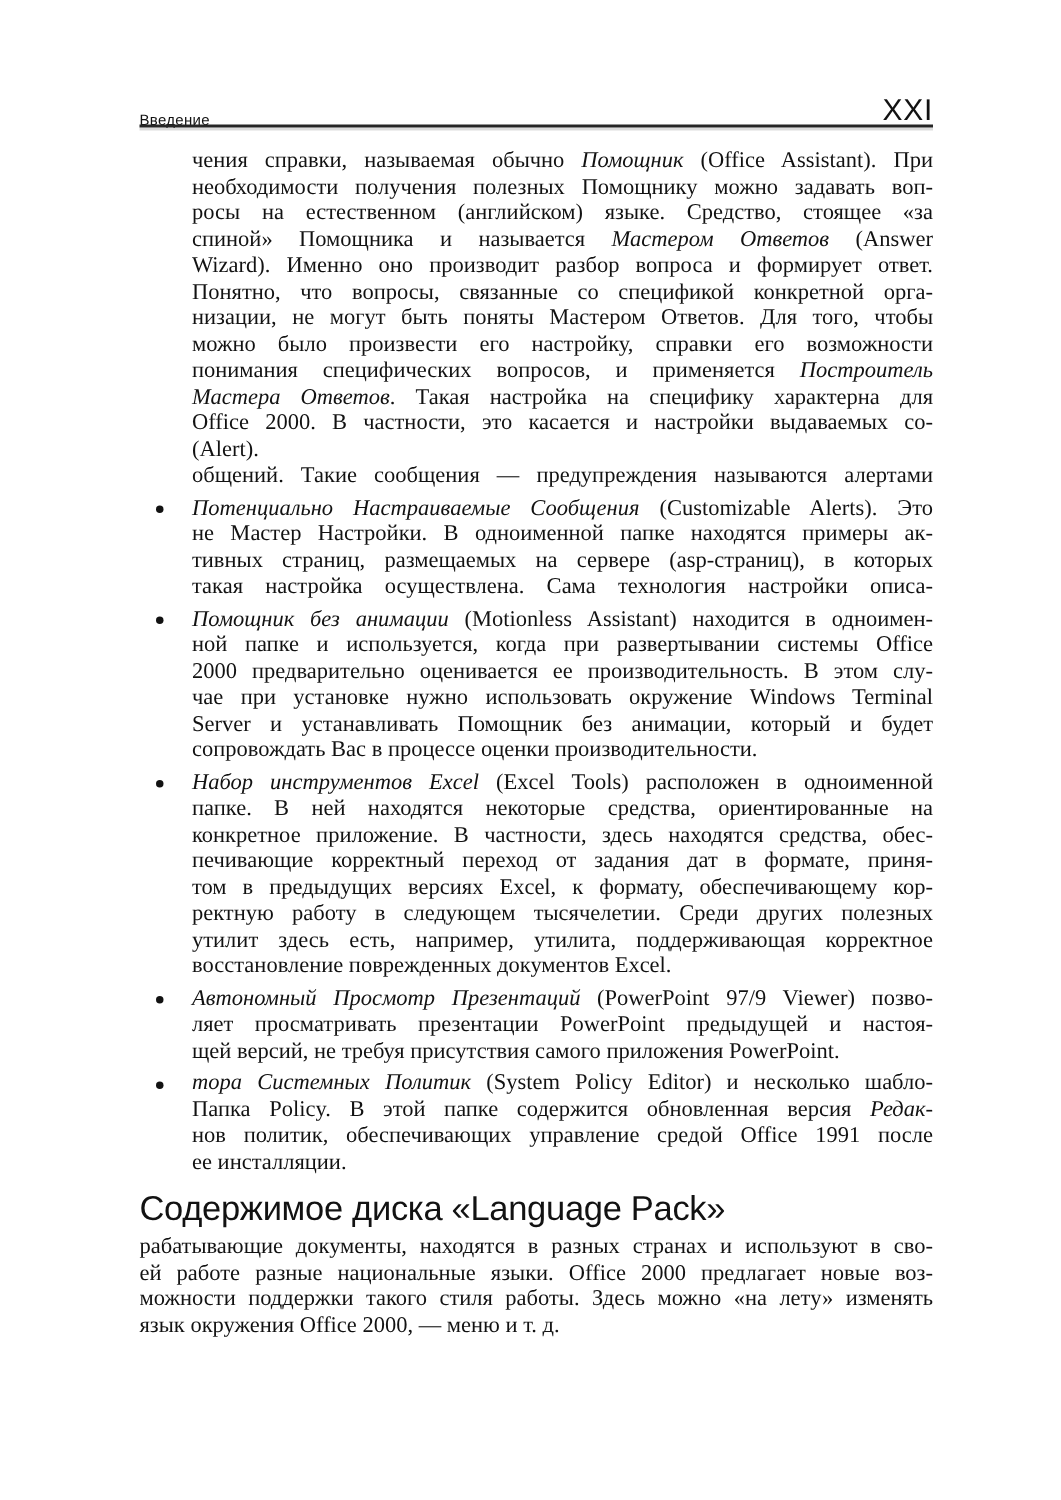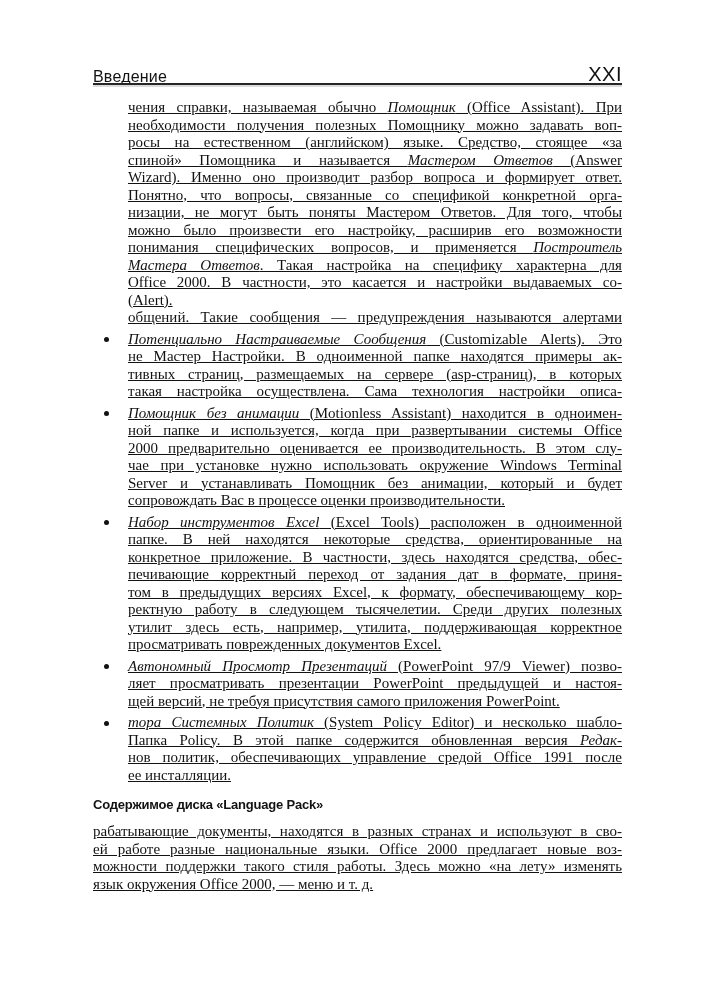--- a/index.html
+++ b/index.html
@@ -9,45 +9,45 @@
     position: relative;
     font-family: "Liberation Serif", serif;
     color: #121212;
     overflow: hidden;
   }
   .running-header {
     position: absolute; top: 63px; left: 93px; width: 529px;
     display: flex; justify-content: space-between; align-items: flex-end;
     font-family: "Liberation Sans", sans-serif;
   }
-  .running-header .section { font-size: 16px; letter-spacing: 0.2px; }
+  .running-header .section { font-size: 10px; letter-spacing: 0.2px; }
   .running-header .pageno { font-size: 20px; letter-spacing: 0.5px; }
   .header-rule {
     position: absolute; top: 83px; left: 93px; width: 529px; height: 2px;
     background: #262626;
     box-shadow: 0 2px 0 rgba(130,130,130,0.28);
   }
   .content {
     position: absolute; top: 99px; left: 93px; width: 529px;
     font-size: 15px; line-height: 17.5px;
   }
   .block { margin-top: 4px; }
   .block:first-child { margin-top: 0; }
   .para.indented { margin-left: 35px; }
   .bullet { position: relative; padding-left: 35px; }
   .dot {
     position: absolute; left: 11px; top: 6.5px;
     width: 5px; height: 5px; border-radius: 50%;
     background: #121212;
   }
-  .line { text-align: justify; text-align-last: justify; text-decoration: underline; }
+  .line { text-align: justify; text-align-last: justify; }
   .line.last { text-align-last: auto; }
   .heading {
     font-family: "Liberation Sans", sans-serif;
-    font-weight: bold; font-size: 13px; letter-spacing: -0.2px;
+    font-weight: normal; font-size: 23px; letter-spacing: -0.2px;
     line-height: 22px;
     margin: 10px 0 7px 0;
   }
   i { font-style: italic; }
 </style>
 </head>
 <body>
 
 <div class="running-header">
   <span class="section">Введение</span>
@@ -58,21 +58,21 @@
 
 <div class="content">
     <div class="block para indented">
       <div class="line">чения справки, называемая обычно <i>Помощник</i> (Office Assistant). При</div>
       <div class="line">необходимости получения полезных Помощнику можно задавать воп-</div>
       <div class="line">росы на естественном (английском) языке. Средство, стоящее «за</div>
       <div class="line">спиной» Помощника и называется <i>Мастером Ответов</i> (Answer</div>
       <div class="line">Wizard). Именно оно производит разбор вопроса и формирует ответ.</div>
       <div class="line">Понятно, что вопросы, связанные со спецификой конкретной орга-</div>
       <div class="line">низации, не могут быть поняты Мастером Ответов. Для того, чтобы</div>
-      <div class="line">можно было произвести его настройку, расширив его возможности</div>
+      <div class="line">можно было произвести его настройку, справки его возможности</div>
       <div class="line">понимания специфических вопросов, и применяется <i>Построитель</i></div>
       <div class="line"><i>Мастера Ответов</i>. Такая настройка на специфику характерна для</div>
       <div class="line">Office 2000. В частности, это касается и настройки выдаваемых со-</div>
       <div class="line last">(Alert).</div>
       <div class="line">общений. Такие сообщения — предупреждения называются алертами</div>
     </div>
     <div class="block bullet">
       <span class="dot"></span>
       <div class="line"><i>Потенциально Настраиваемые Сообщения</i> (Customizable Alerts). Это</div>
       <div class="line">не Мастер Настройки. В одноименной папке находятся примеры ак-</div>
@@ -90,21 +90,21 @@
     </div>
     <div class="block bullet">
       <span class="dot"></span>
       <div class="line"><i>Набор инструментов Excel</i> (Excel Tools) расположен в одноименной</div>
       <div class="line">папке. В ней находятся некоторые средства, ориентированные на</div>
       <div class="line">конкретное приложение. В частности, здесь находятся средства, обес-</div>
       <div class="line">печивающие корректный переход от задания дат в формате, приня-</div>
       <div class="line">том в предыдущих версиях Excel, к формату, обеспечивающему кор-</div>
       <div class="line">ректную работу в следующем тысячелетии. Среди других полезных</div>
       <div class="line">утилит здесь есть, например, утилита, поддерживающая корректное</div>
-      <div class="line last">просматривать поврежденных документов Excel.</div>
+      <div class="line last">восстановление поврежденных документов Excel.</div>
     </div>
     <div class="block bullet">
       <span class="dot"></span>
       <div class="line"><i>Автономный Просмотр Презентаций</i> (PowerPoint 97/9 Viewer) позво-</div>
       <div class="line">ляет просматривать презентации PowerPoint предыдущей и настоя-</div>
       <div class="line last">щей версий, не требуя присутствия самого приложения PowerPoint.</div>
     </div>
     <div class="block bullet">
       <span class="dot"></span>
       <div class="line"><i>тора Системных Политик</i> (System Policy Editor) и несколько шабло-</div>

